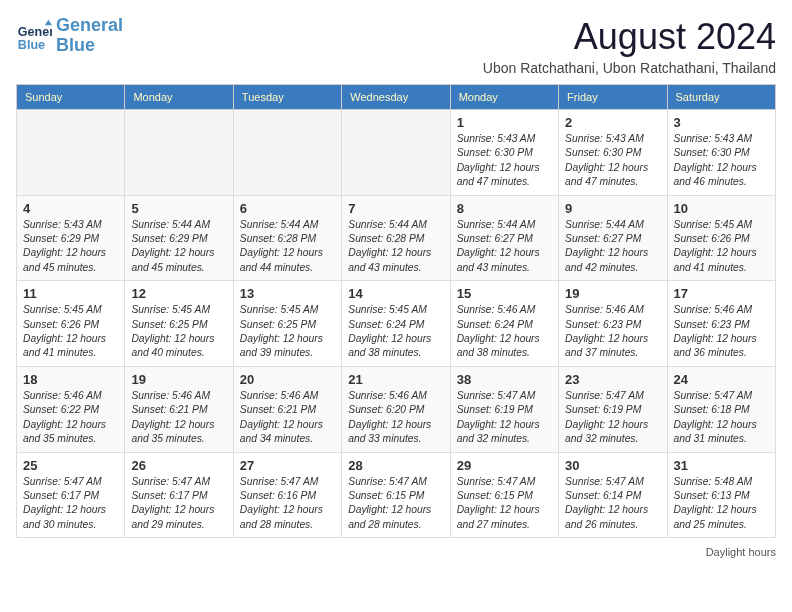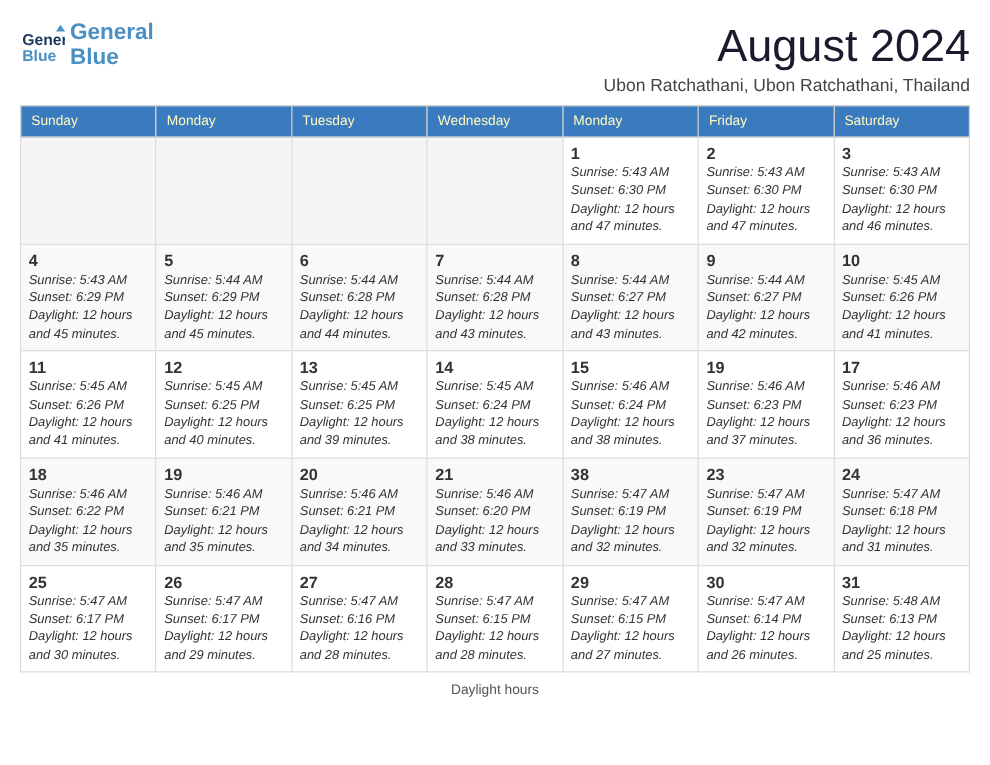--- a/index.html
+++ b/index.html
@@ -89,21 +89,21 @@
     }
     .day-info {
       line-height: 1.4;
       font-size: 10.3px;
       font-style: italic;
     }
     .footer {
       margin-top: 8px;
       font-size: 11px;
       color: #555;
-      text-align: center;
+      text-align: right;
     }
   </style>
 </head>
 <body>
 
 <div class="header">
   <div class="logo">
     <svg class="logo-icon" viewBox="0 0 40 40">
       <text x="2" y="20" font-size="14" font-weight="bold" fill="#1a3a5c">General</text>
       <text x="2" y="34" font-size="14" font-weight="bold" fill="#4a90c4">Blue</text>

